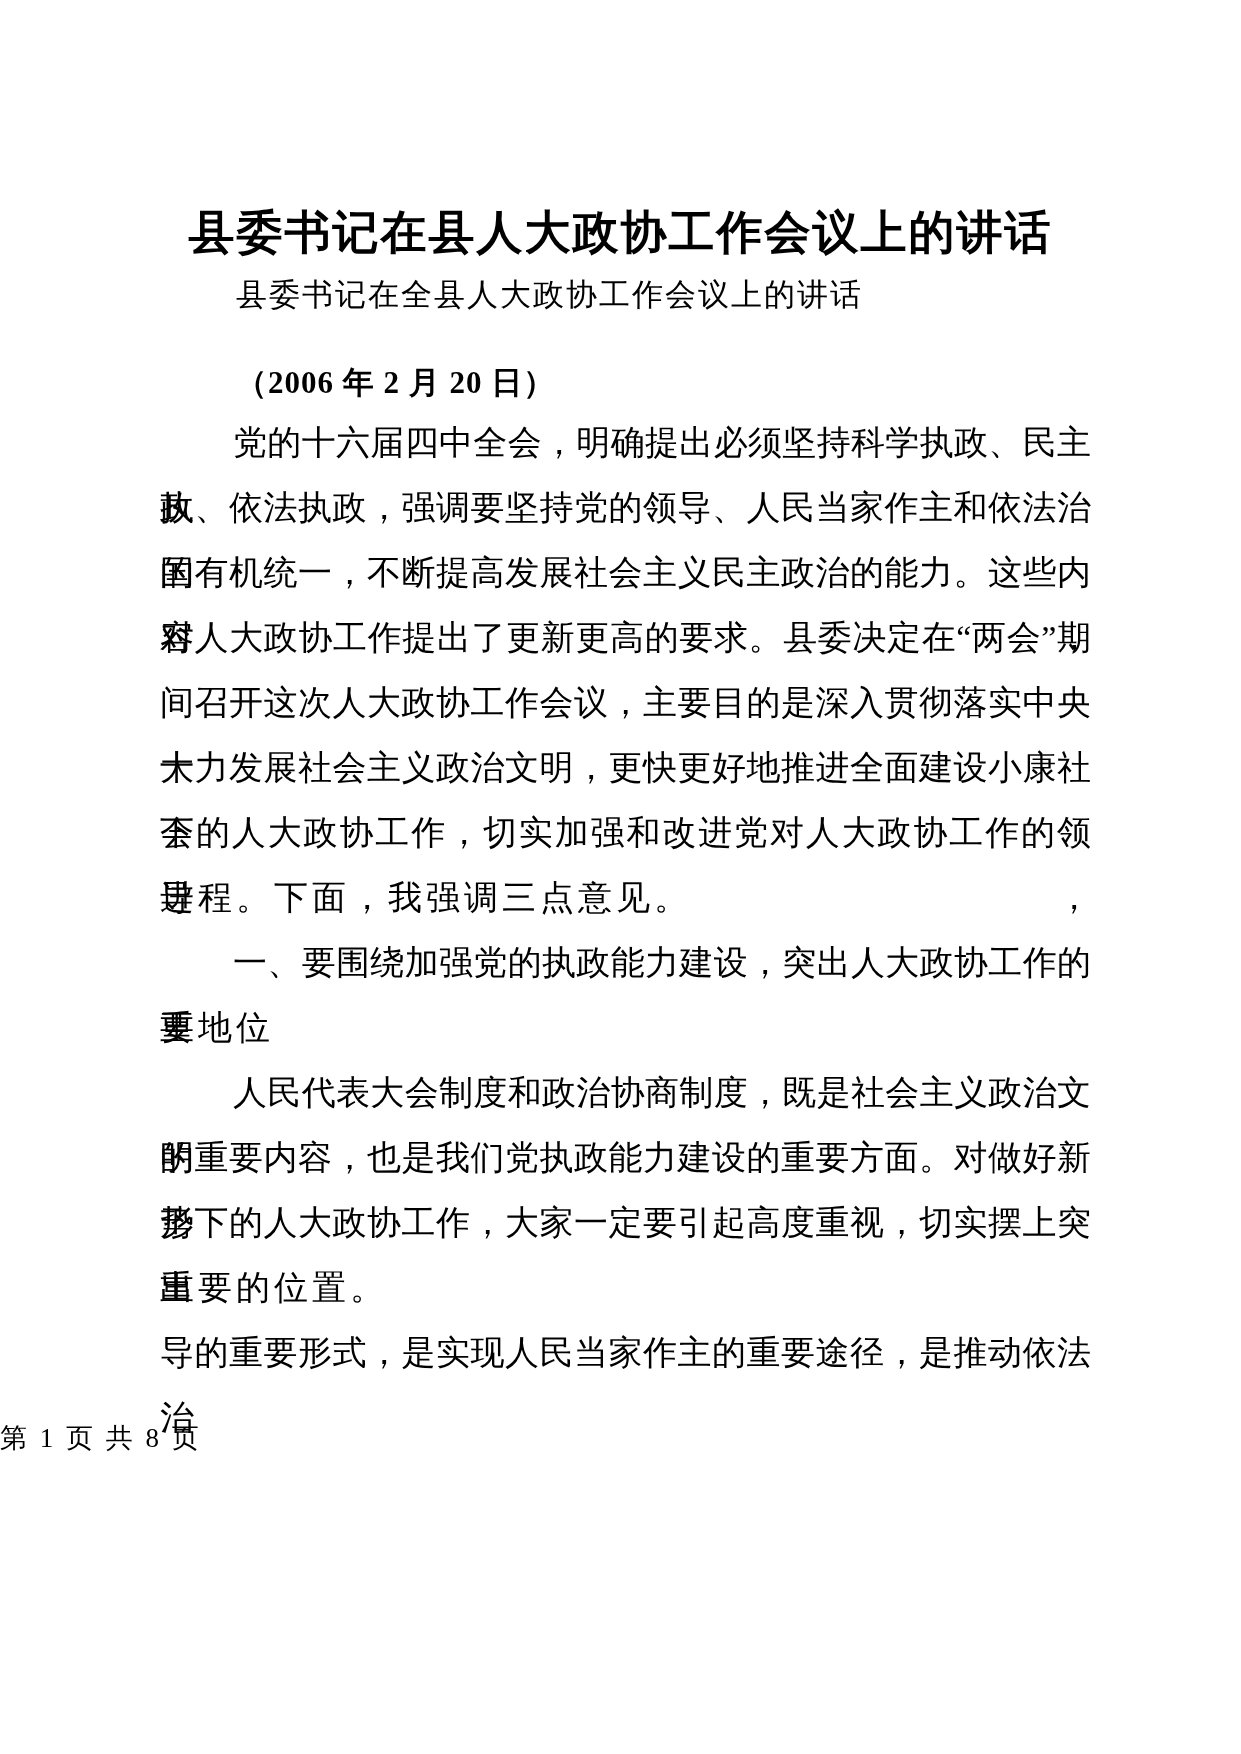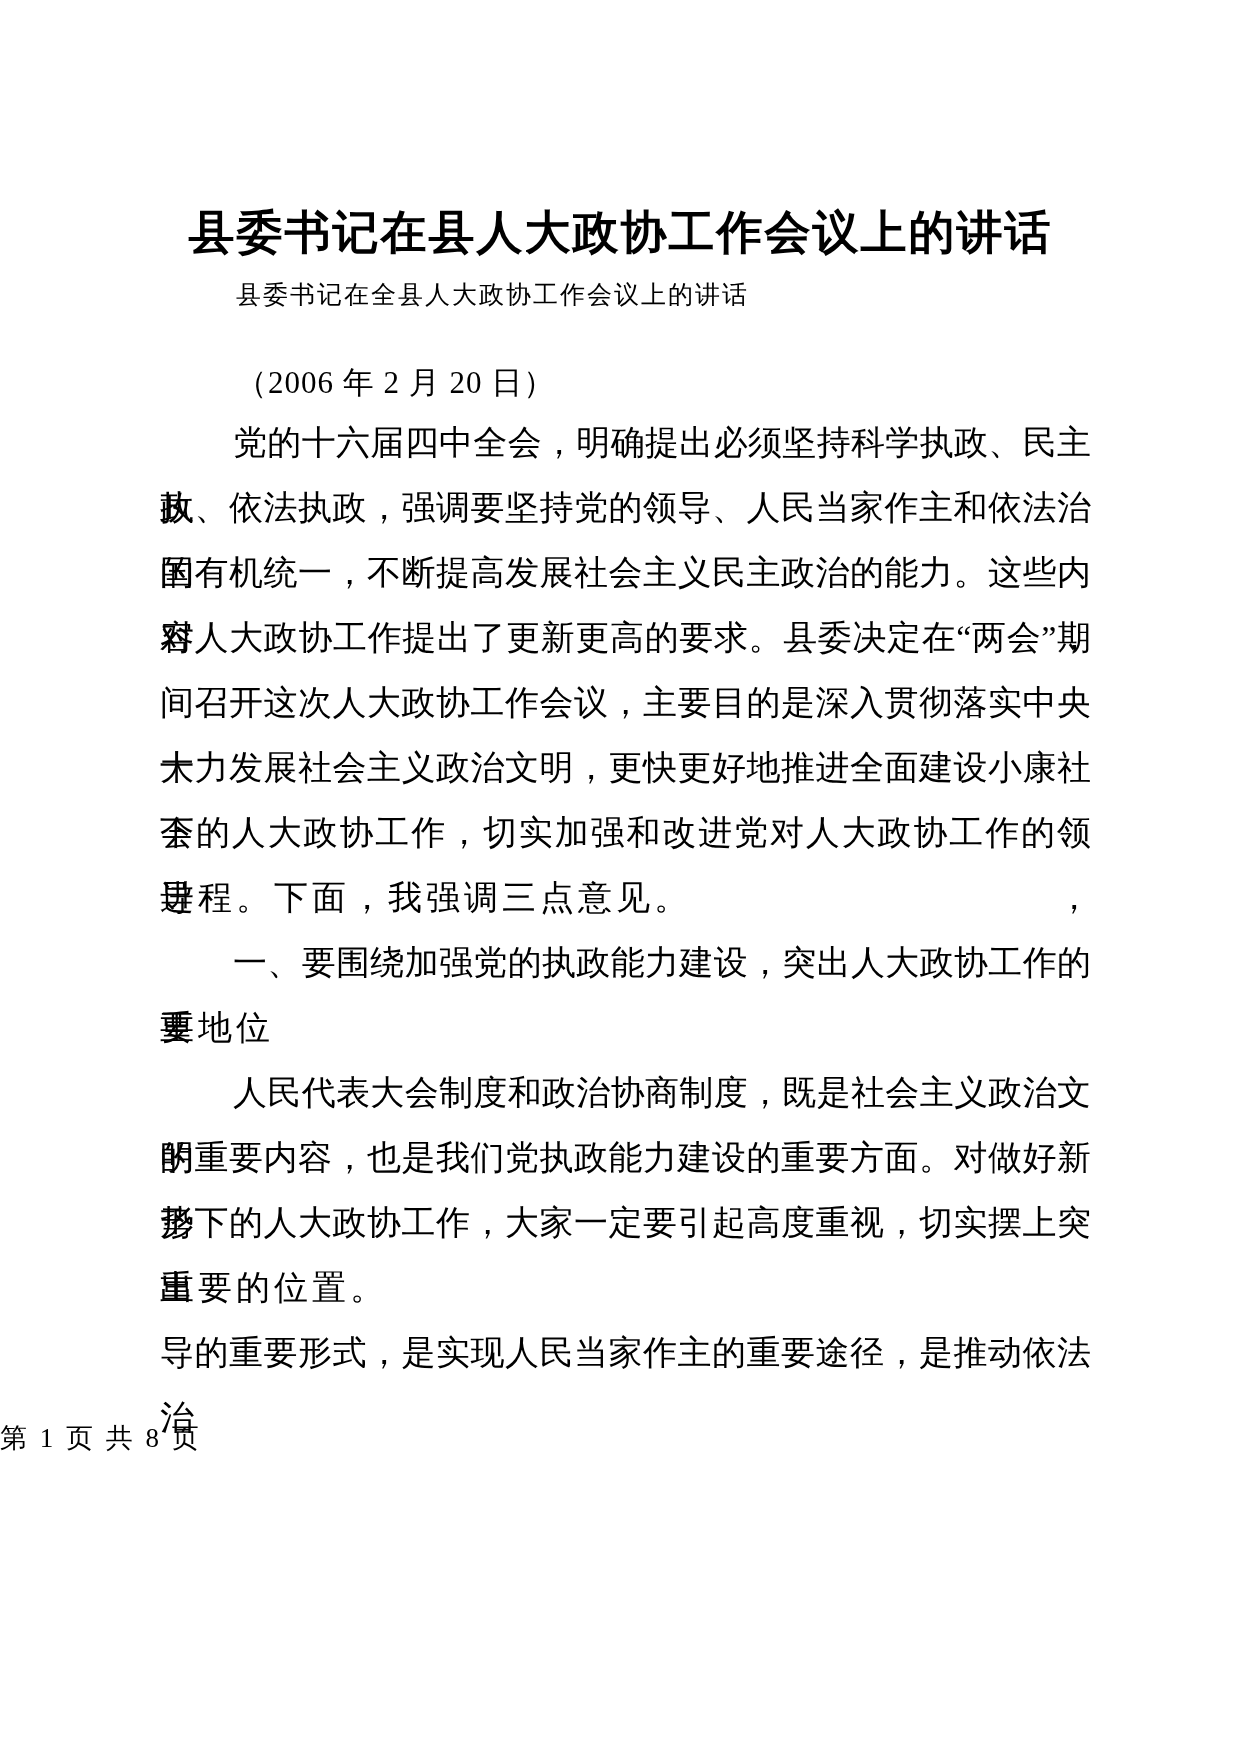--- a/index.html
+++ b/index.html
@@ -24,32 +24,32 @@
     font-family: "Liberation Sans", sans-serif;
     font-weight: 900;
     font-size: 46px;
     line-height: 58px;
     letter-spacing: 2px;
     color: #000000;
   }
   .doc-subtitle {
     margin: 12px 150px 0 160px;
     text-indent: 76px;
-    font-size: 25px;
+    font-size: 31px;
     line-height: 44px;
     letter-spacing: 2px;
     font-weight: normal;
   }
   .doc-dateline {
     margin: 44px 150px 0 160px;
     text-indent: 76px;
     font-size: 31px;
     line-height: 44px;
     letter-spacing: 1px;
-    font-weight: normal;
+    font-weight: bold;
   }
   .doc-body {
     margin: 5px 150px 0 160px;
   }
   .line {
     font-size: 34px;
     line-height: 65px;
     height: 65px;
     white-space: nowrap;
     letter-spacing: 4px;

